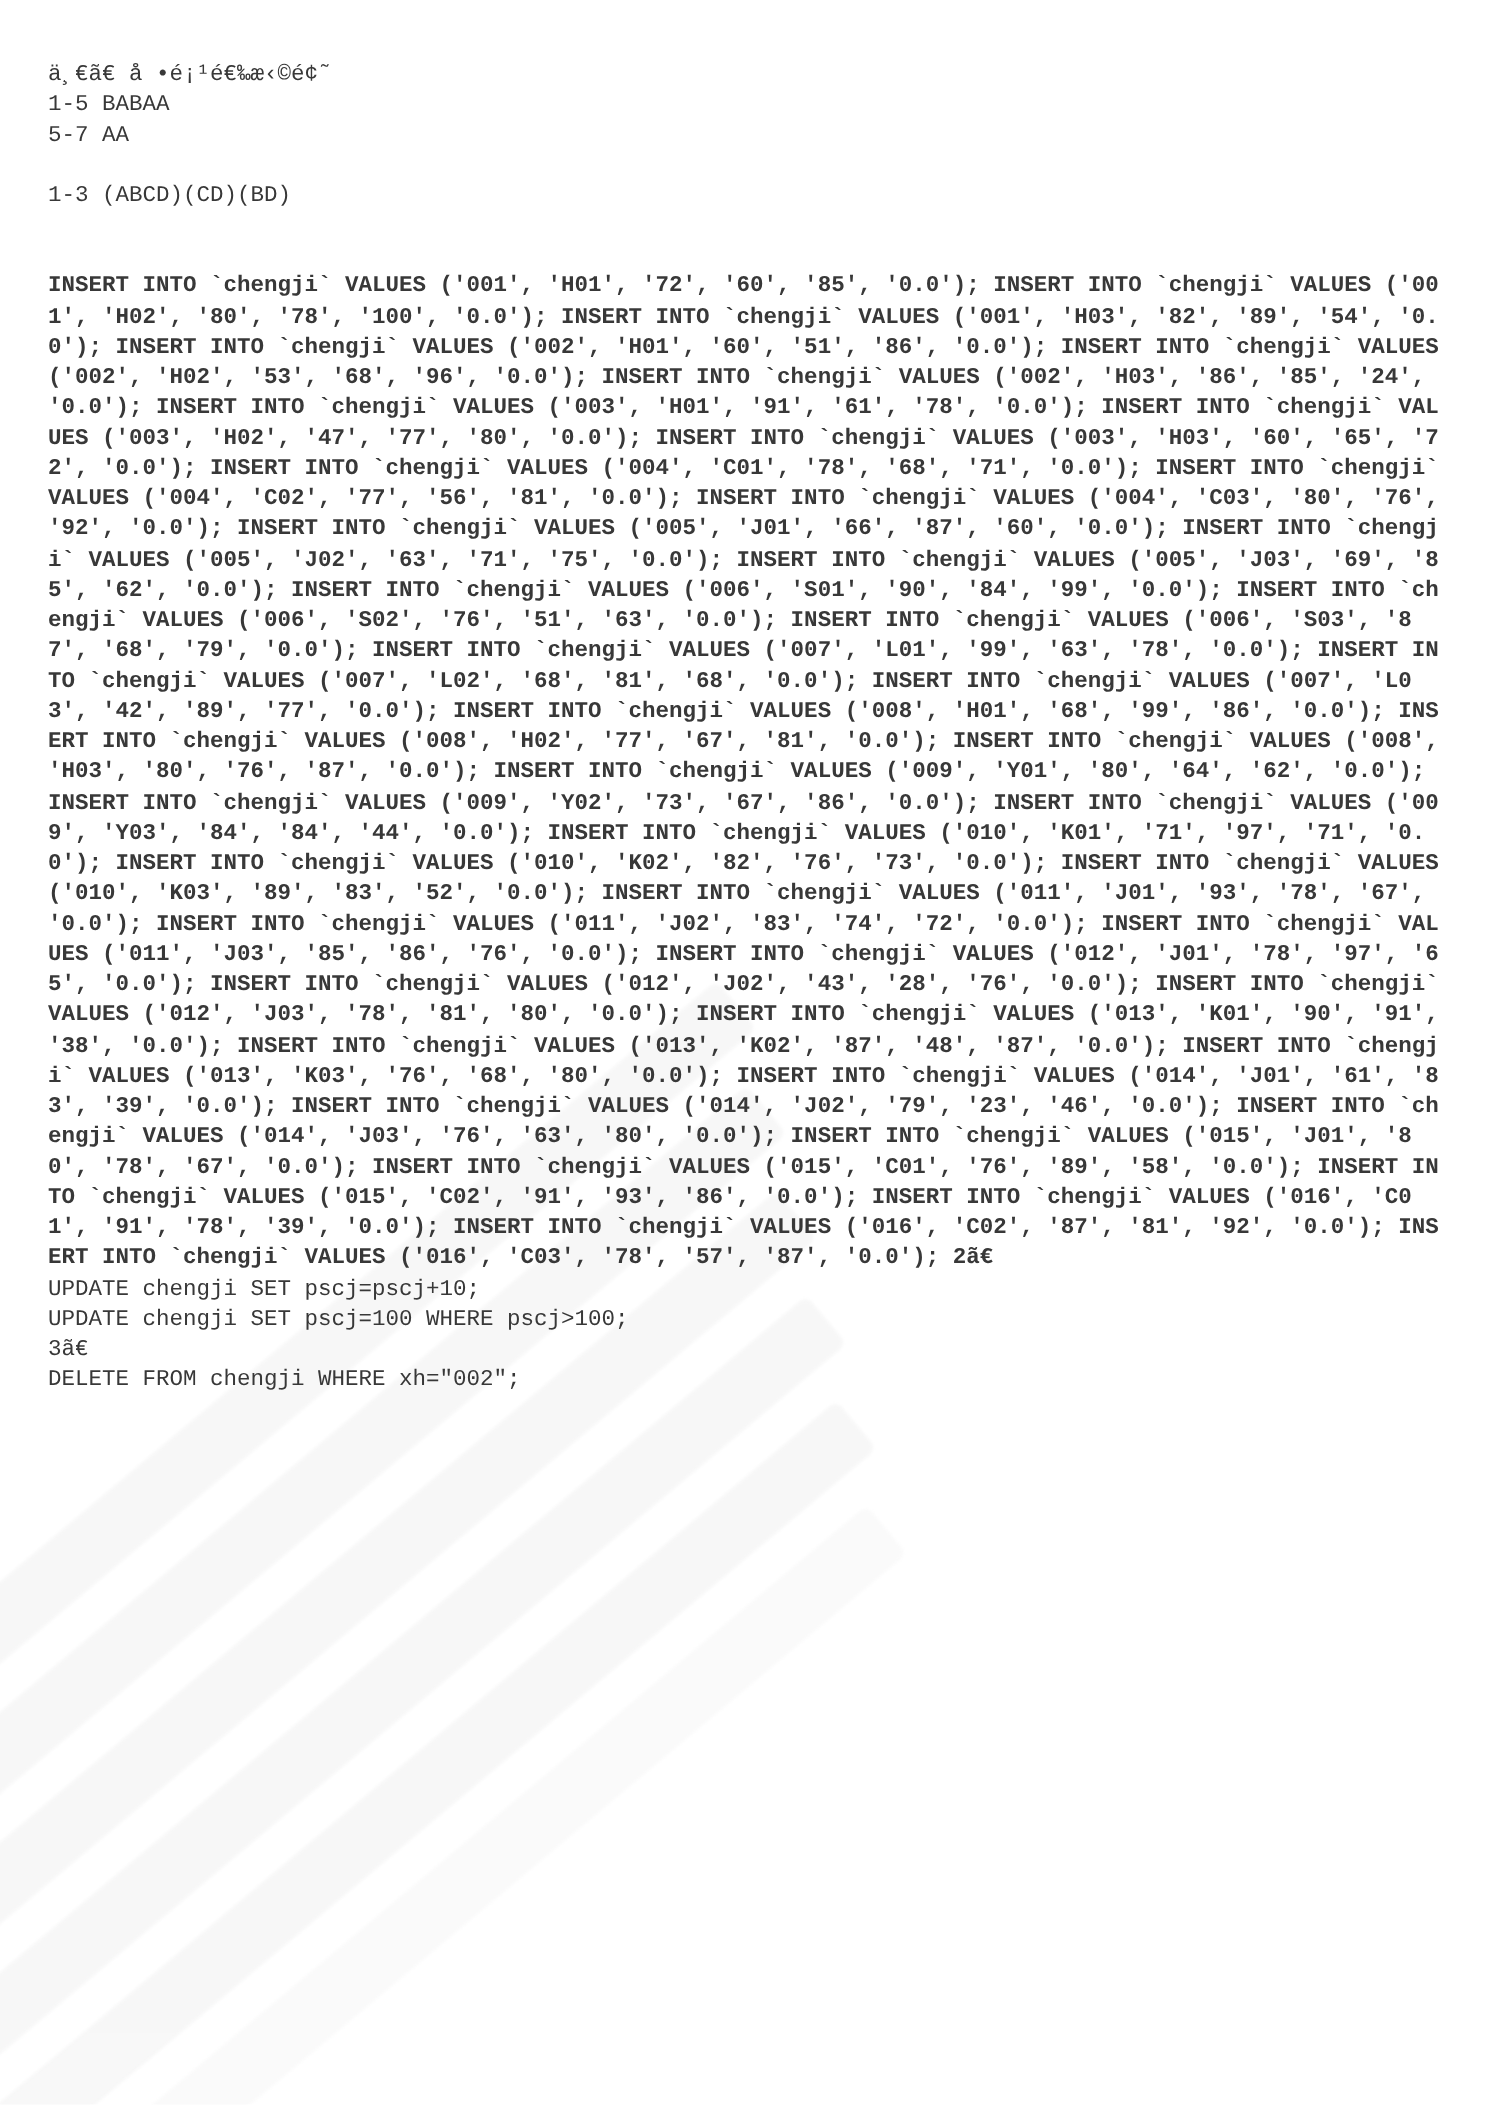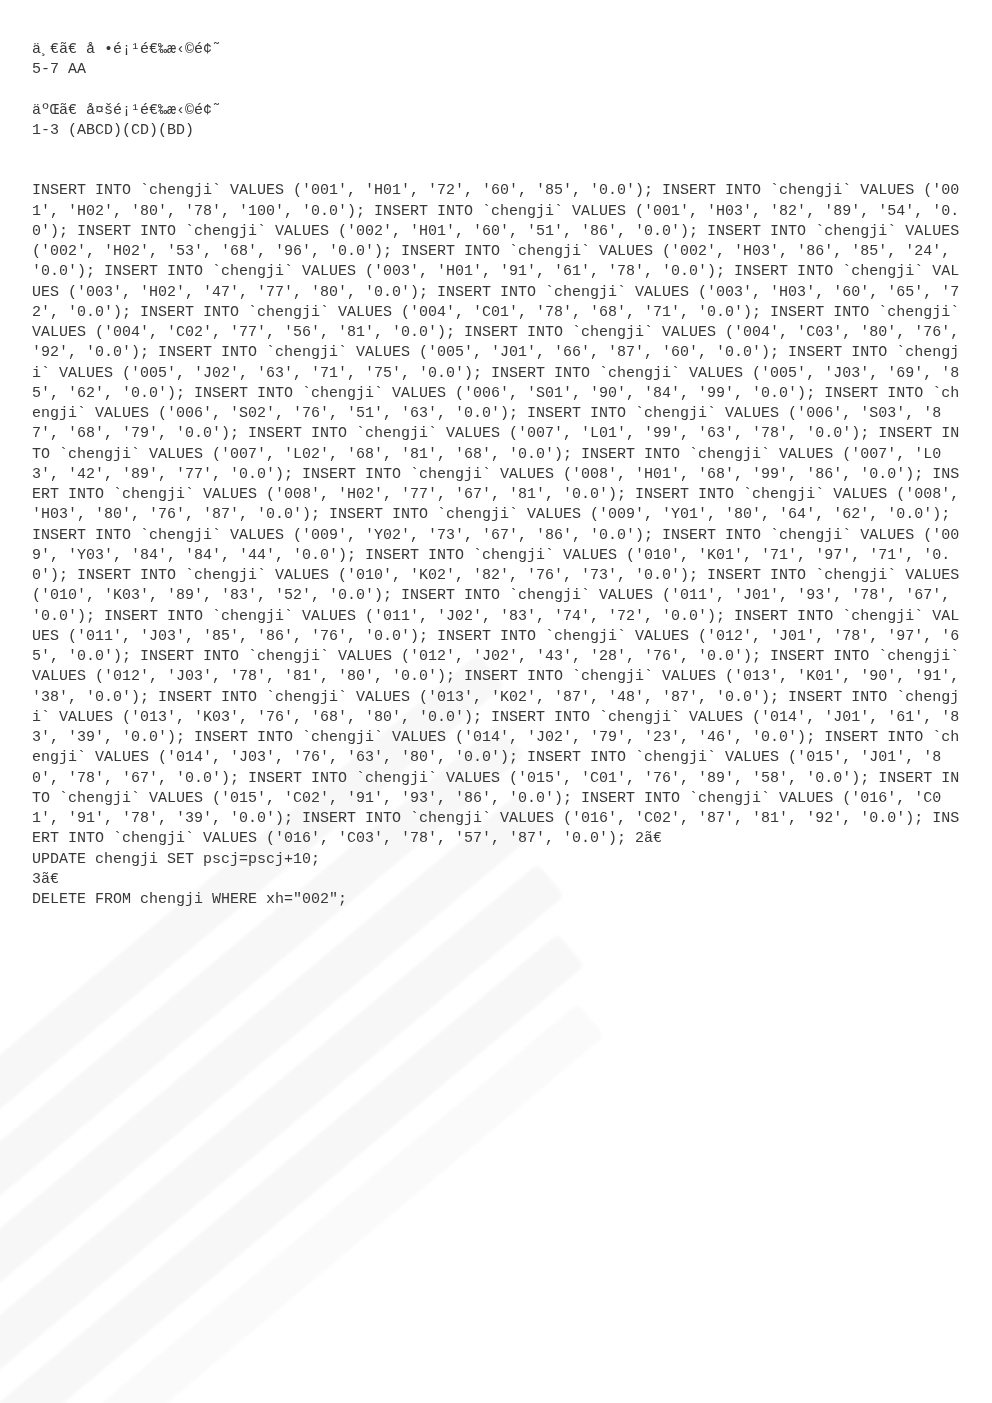--- a/index.html
+++ b/index.html
@@ -19,20 +19,21 @@
     box-sizing: border-box;
   }
   .block {
     margin-bottom: 20px;
     font-family: Liberation Mono, monospace;
   }
   .codetext {
     white-space: pre-wrap;
     word-break: break-all;
     overflow-wrap: break-word;
+    font-weight: bold;
   }
   
   .watermark {
     position: absolute;
     left: -120px;
     bottom: 120px;
     width: 520px;
     height: 520px;
     pointer-events: none;
     z-index: 0;
@@ -67,30 +68,31 @@
     <div></div>
     <div></div>
     <div></div>
     <div></div>
 </div>
 
 <div class="content">
 
   <div class="block">
     <span class="line">ä¸€ã€ å •é¡¹é€‰æ‹©é¢˜</span>
+    <span class="line">1-5 BABAA</span>
     <span class="line">5-7 AA</span>
   </div>
 
   <div class="block">
-    <span class="line">äºŒã€ å¤šé¡¹é€‰æ‹©é¢˜</span>
     <span class="line">1-3 (ABCD)(CD)(BD)</span>
   </div>
 
   <br>
 
   <div>
     <span class="codetext">INSERT INTO `chengji` VALUES ('001', 'H01', '72', '60', '85', '0.0'); INSERT INTO `chengji` VALUES ('001', 'H02', '80', '78', '100', '0.0'); INSERT INTO `chengji` VALUES ('001', 'H03', '82', '89', '54', '0.0'); INSERT INTO `chengji` VALUES ('002', 'H01', '60', '51', '86', '0.0'); INSERT INTO `chengji` VALUES ('002', 'H02', '53', '68', '96', '0.0'); INSERT INTO `chengji` VALUES ('002', 'H03', '86', '85', '24', '0.0'); INSERT INTO `chengji` VALUES ('003', 'H01', '91', '61', '78', '0.0'); INSERT INTO `chengji` VALUES ('003', 'H02', '47', '77', '80', '0.0'); INSERT INTO `chengji` VALUES ('003', 'H03', '60', '65', '72', '0.0'); INSERT INTO `chengji` VALUES ('004', 'C01', '78', '68', '71', '0.0'); INSERT INTO `chengji` VALUES ('004', 'C02', '77', '56', '81', '0.0'); INSERT INTO `chengji` VALUES ('004', 'C03', '80', '76', '92', '0.0'); INSERT INTO `chengji` VALUES ('005', 'J01', '66', '87', '60', '0.0'); INSERT INTO `chengji` VALUES ('005', 'J02', '63', '71', '75', '0.0'); INSERT INTO `chengji` VALUES ('005', 'J03', '69', '85', '62', '0.0'); INSERT INTO `chengji` VALUES ('006', 'S01', '90', '84', '99', '0.0'); INSERT INTO `chengji` VALUES ('006', 'S02', '76', '51', '63', '0.0'); INSERT INTO `chengji` VALUES ('006', 'S03', '87', '68', '79', '0.0'); INSERT INTO `chengji` VALUES ('007', 'L01', '99', '63', '78', '0.0'); INSERT INTO `chengji` VALUES ('007', 'L02', '68', '81', '68', '0.0'); INSERT INTO `chengji` VALUES ('007', 'L03', '42', '89', '77', '0.0'); INSERT INTO `chengji` VALUES ('008', 'H01', '68', '99', '86', '0.0'); INSERT INTO `chengji` VALUES ('008', 'H02', '77', '67', '81', '0.0'); INSERT INTO `chengji` VALUES ('008', 'H03', '80', '76', '87', '0.0'); INSERT INTO `chengji` VALUES ('009', 'Y01', '80', '64', '62', '0.0'); INSERT INTO `chengji` VALUES ('009', 'Y02', '73', '67', '86', '0.0'); INSERT INTO `chengji` VALUES ('009', 'Y03', '84', '84', '44', '0.0'); INSERT INTO `chengji` VALUES ('010', 'K01', '71', '97', '71', '0.0'); INSERT INTO `chengji` VALUES ('010', 'K02', '82', '76', '73', '0.0'); INSERT INTO `chengji` VALUES ('010', 'K03', '89', '83', '52', '0.0'); INSERT INTO `chengji` VALUES ('011', 'J01', '93', '78', '67', '0.0'); INSERT INTO `chengji` VALUES ('011', 'J02', '83', '74', '72', '0.0'); INSERT INTO `chengji` VALUES ('011', 'J03', '85', '86', '76', '0.0'); INSERT INTO `chengji` VALUES ('012', 'J01', '78', '97', '65', '0.0'); INSERT INTO `chengji` VALUES ('012', 'J02', '43', '28', '76', '0.0'); INSERT INTO `chengji` VALUES ('012', 'J03', '78', '81', '80', '0.0'); INSERT INTO `chengji` VALUES ('013', 'K01', '90', '91', '38', '0.0'); INSERT INTO `chengji` VALUES ('013', 'K02', '87', '48', '87', '0.0'); INSERT INTO `chengji` VALUES ('013', 'K03', '76', '68', '80', '0.0'); INSERT INTO `chengji` VALUES ('014', 'J01', '61', '83', '39', '0.0'); INSERT INTO `chengji` VALUES ('014', 'J02', '79', '23', '46', '0.0'); INSERT INTO `chengji` VALUES ('014', 'J03', '76', '63', '80', '0.0'); INSERT INTO `chengji` VALUES ('015', 'J01', '80', '78', '67', '0.0'); INSERT INTO `chengji` VALUES ('015', 'C01', '76', '89', '58', '0.0'); INSERT INTO `chengji` VALUES ('015', 'C02', '91', '93', '86', '0.0'); INSERT INTO `chengji` VALUES ('016', 'C01', '91', '78', '39', '0.0'); INSERT INTO `chengji` VALUES ('016', 'C02', '87', '81', '92', '0.0'); INSERT INTO `chengji` VALUES ('016', 'C03', '78', '57', '87', '0.0'); 2ã€</span>
     <span class="line">UPDATE chengji SET pscj=pscj+10;</span>
+    <span class="line">UPDATE chengji SET pscj=100 WHERE pscj&gt;100;</span>
     <span class="line">3ã€</span>
     <span class="line">DELETE FROM chengji WHERE xh="002";</span>
   </div>
 
 </div>
 
 </body></html>

